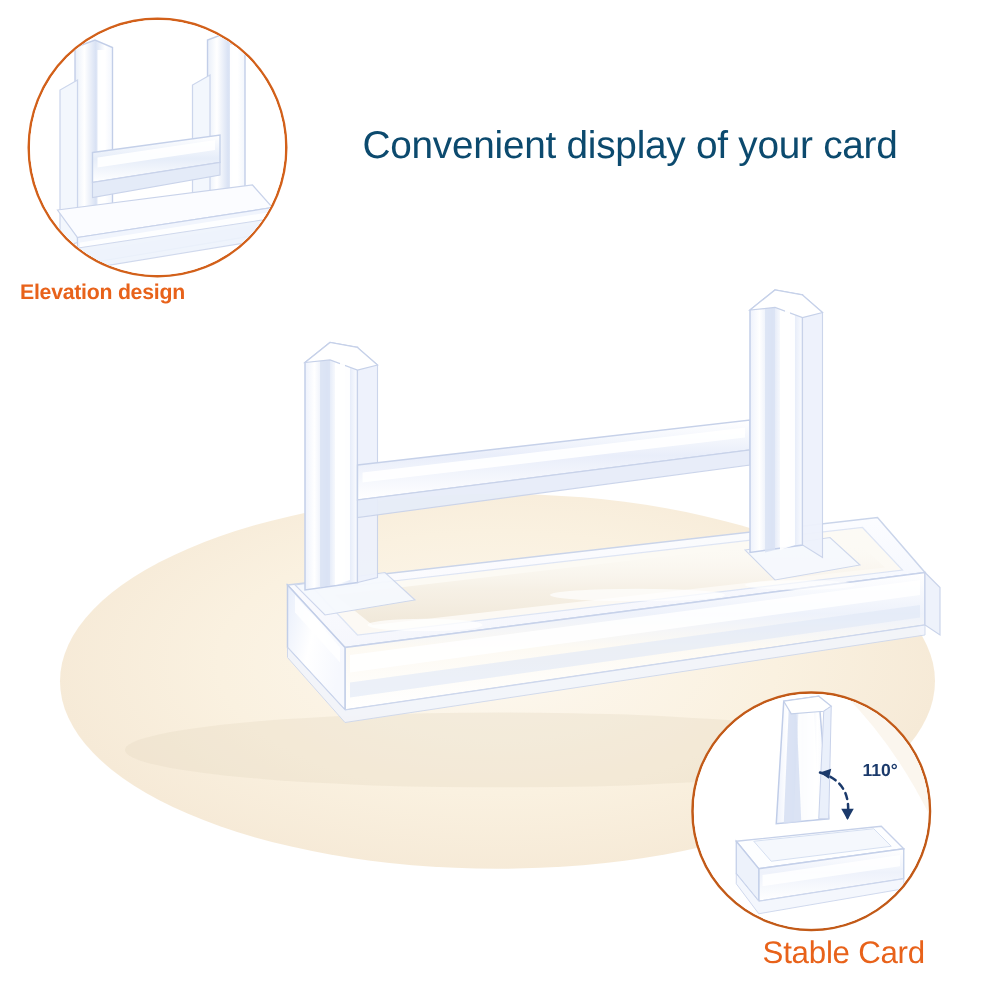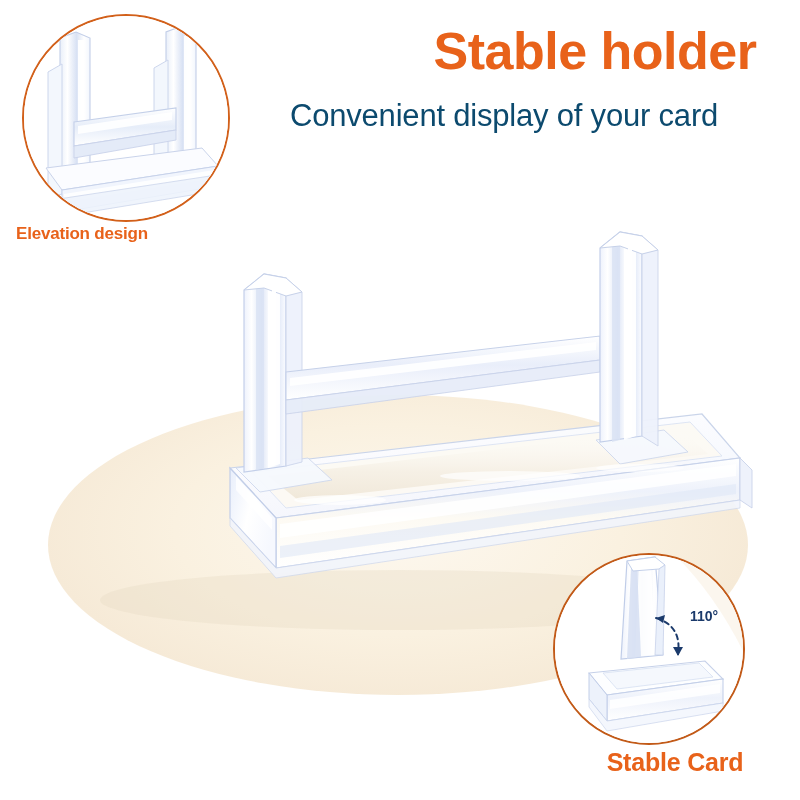--- a/index.html
+++ b/index.html
@@ -57,21 +57,21 @@
     color: #E8621A;
     white-space: nowrap;
   }
   #label-stable-card {
     position: absolute;
     left: 560px;
     top: 748px;
     width: 230px;
     text-align: center;
     font-size: 25px;
-    font-weight: bold;
+    font-weight: normal;
     letter-spacing: -0.2px;
     color: #E8621A;
     white-space: nowrap;
   }
 
   
   #ground-ellipse {
     position: absolute;
     left: 48px;
     top: 395px;
@@ -324,21 +324,20 @@
     </svg>
   </div>
 
   <svg id="angle-arc" viewBox="0 0 52 56" xmlns="http://www.w3.org/2000/svg">
     <path d="M8,14 Q34,22 30,50" fill="none" stroke="#1B3A6B" stroke-width="2" stroke-dasharray="5,4" stroke-linecap="round"></path>
     <polygon points="8,14 17,11 15,19" fill="#1B3A6B"></polygon>
     <polygon points="30,52 25,43 35,43" fill="#1B3A6B"></polygon>
   </svg>
   <div id="angle-annotation">110°</div>
 
-  <div id="headline">Stable holder</div>
 
   <div id="subheadline">Convenient display of your card</div>
 
   <div id="label-elevation">Elevation design</div>
 
   <div id="label-stable-card">Stable Card</div>
 
 </div>
 
 </body></html>

